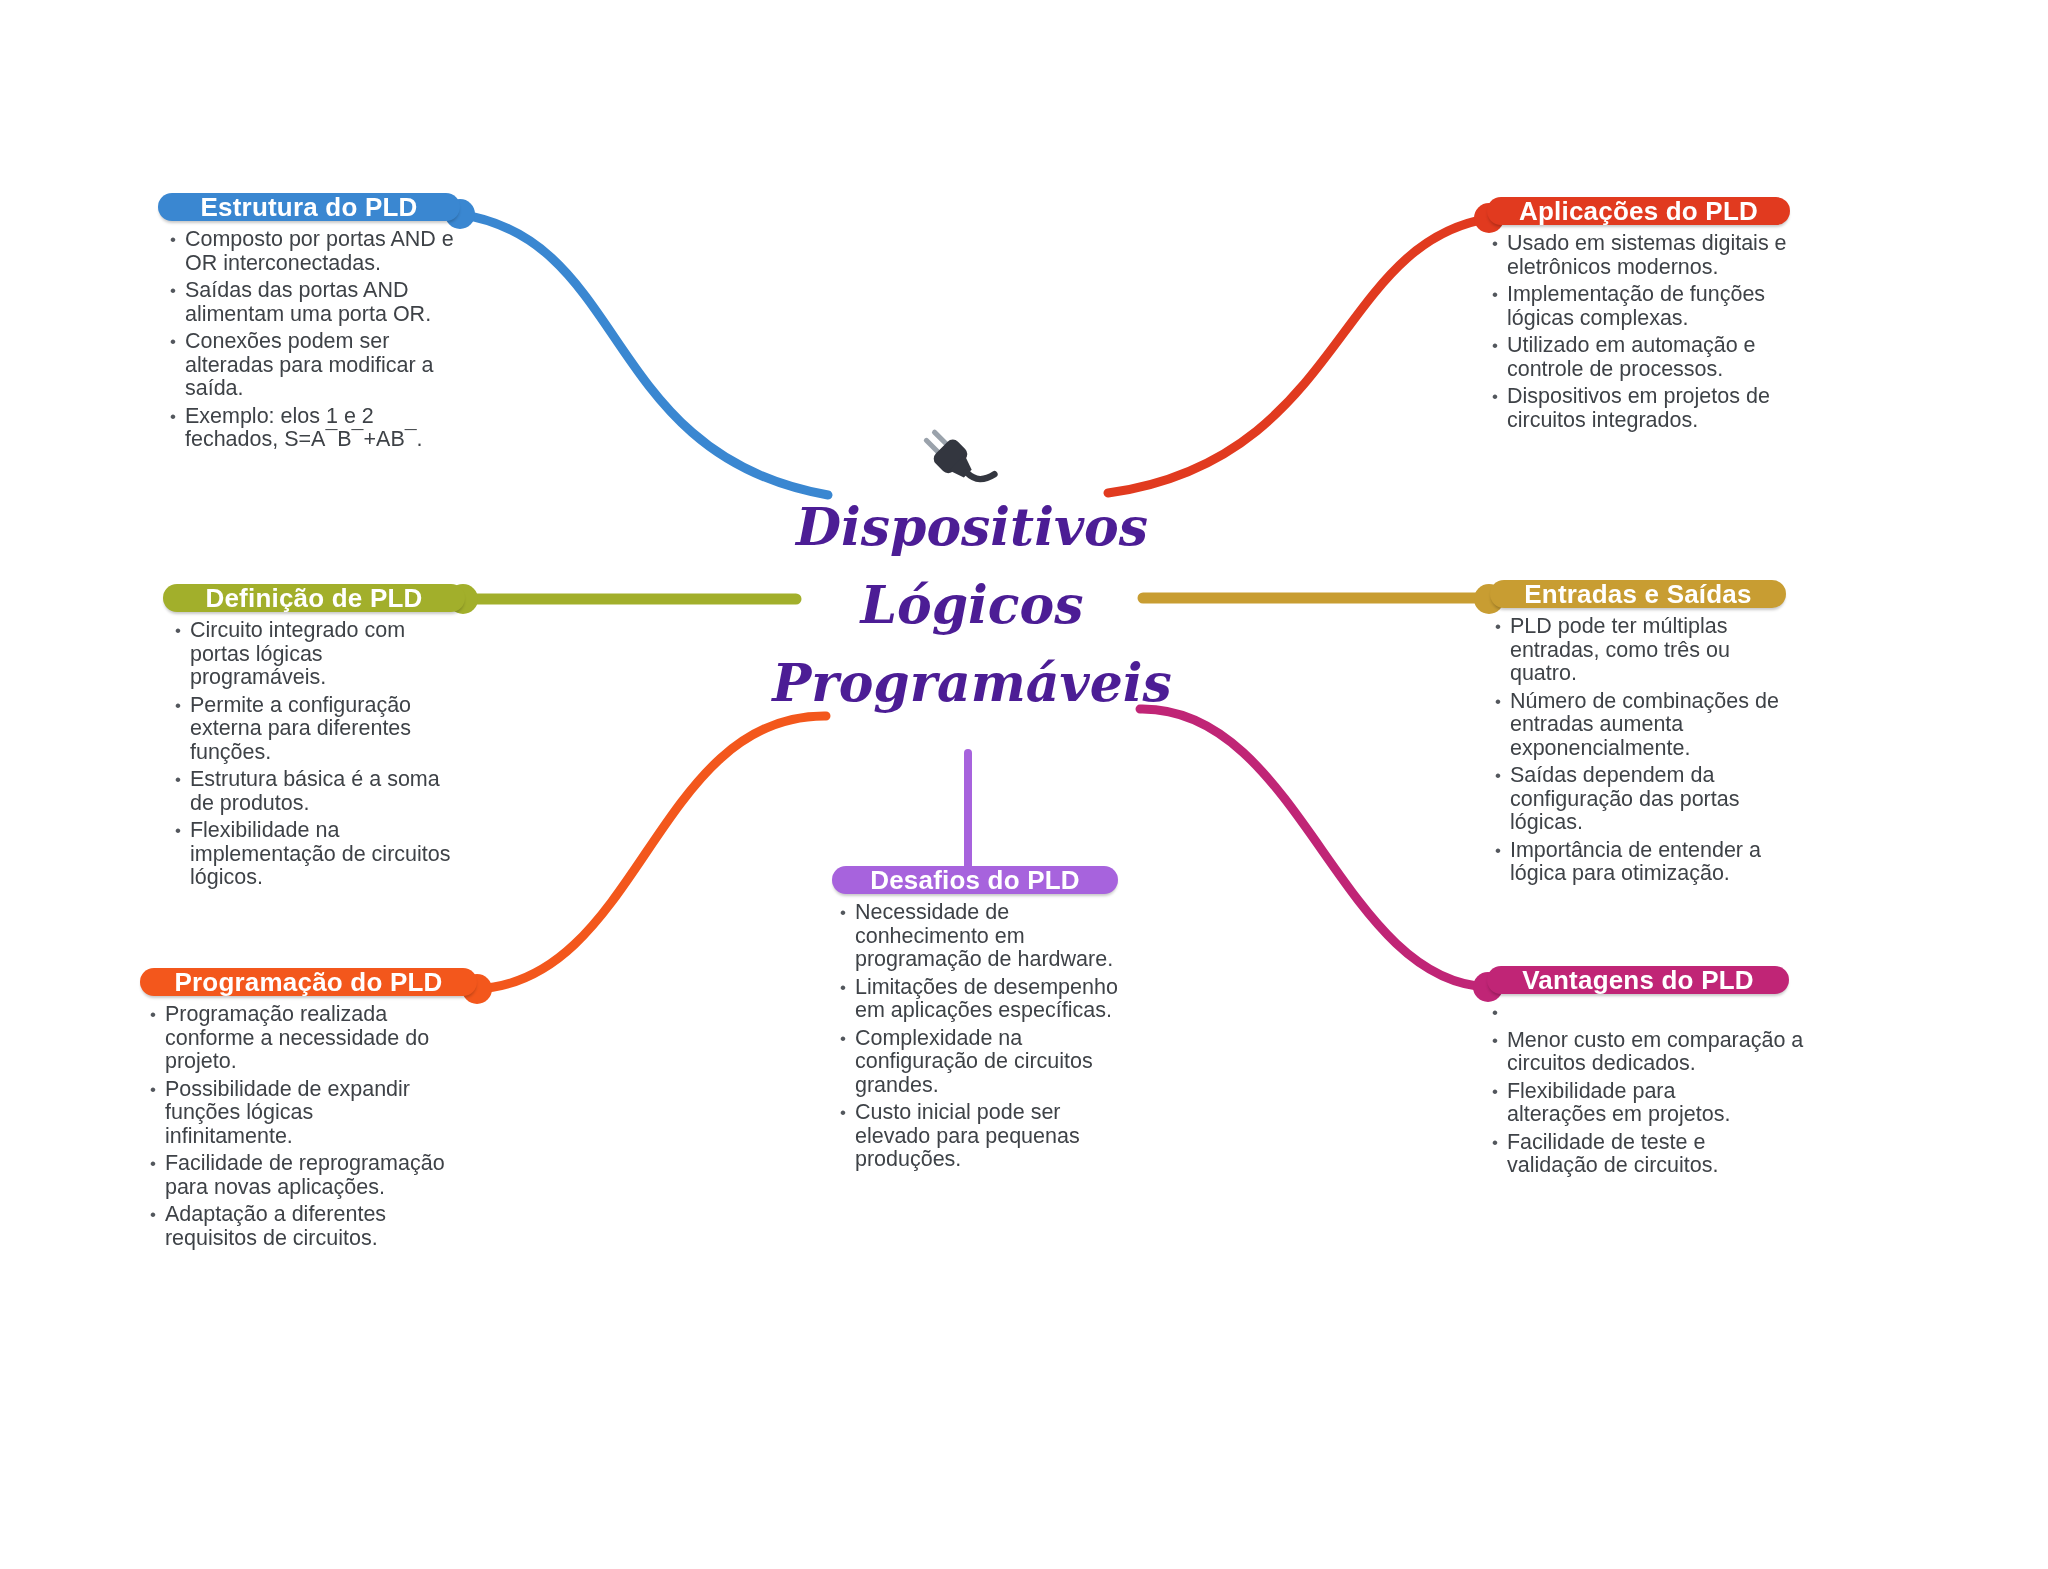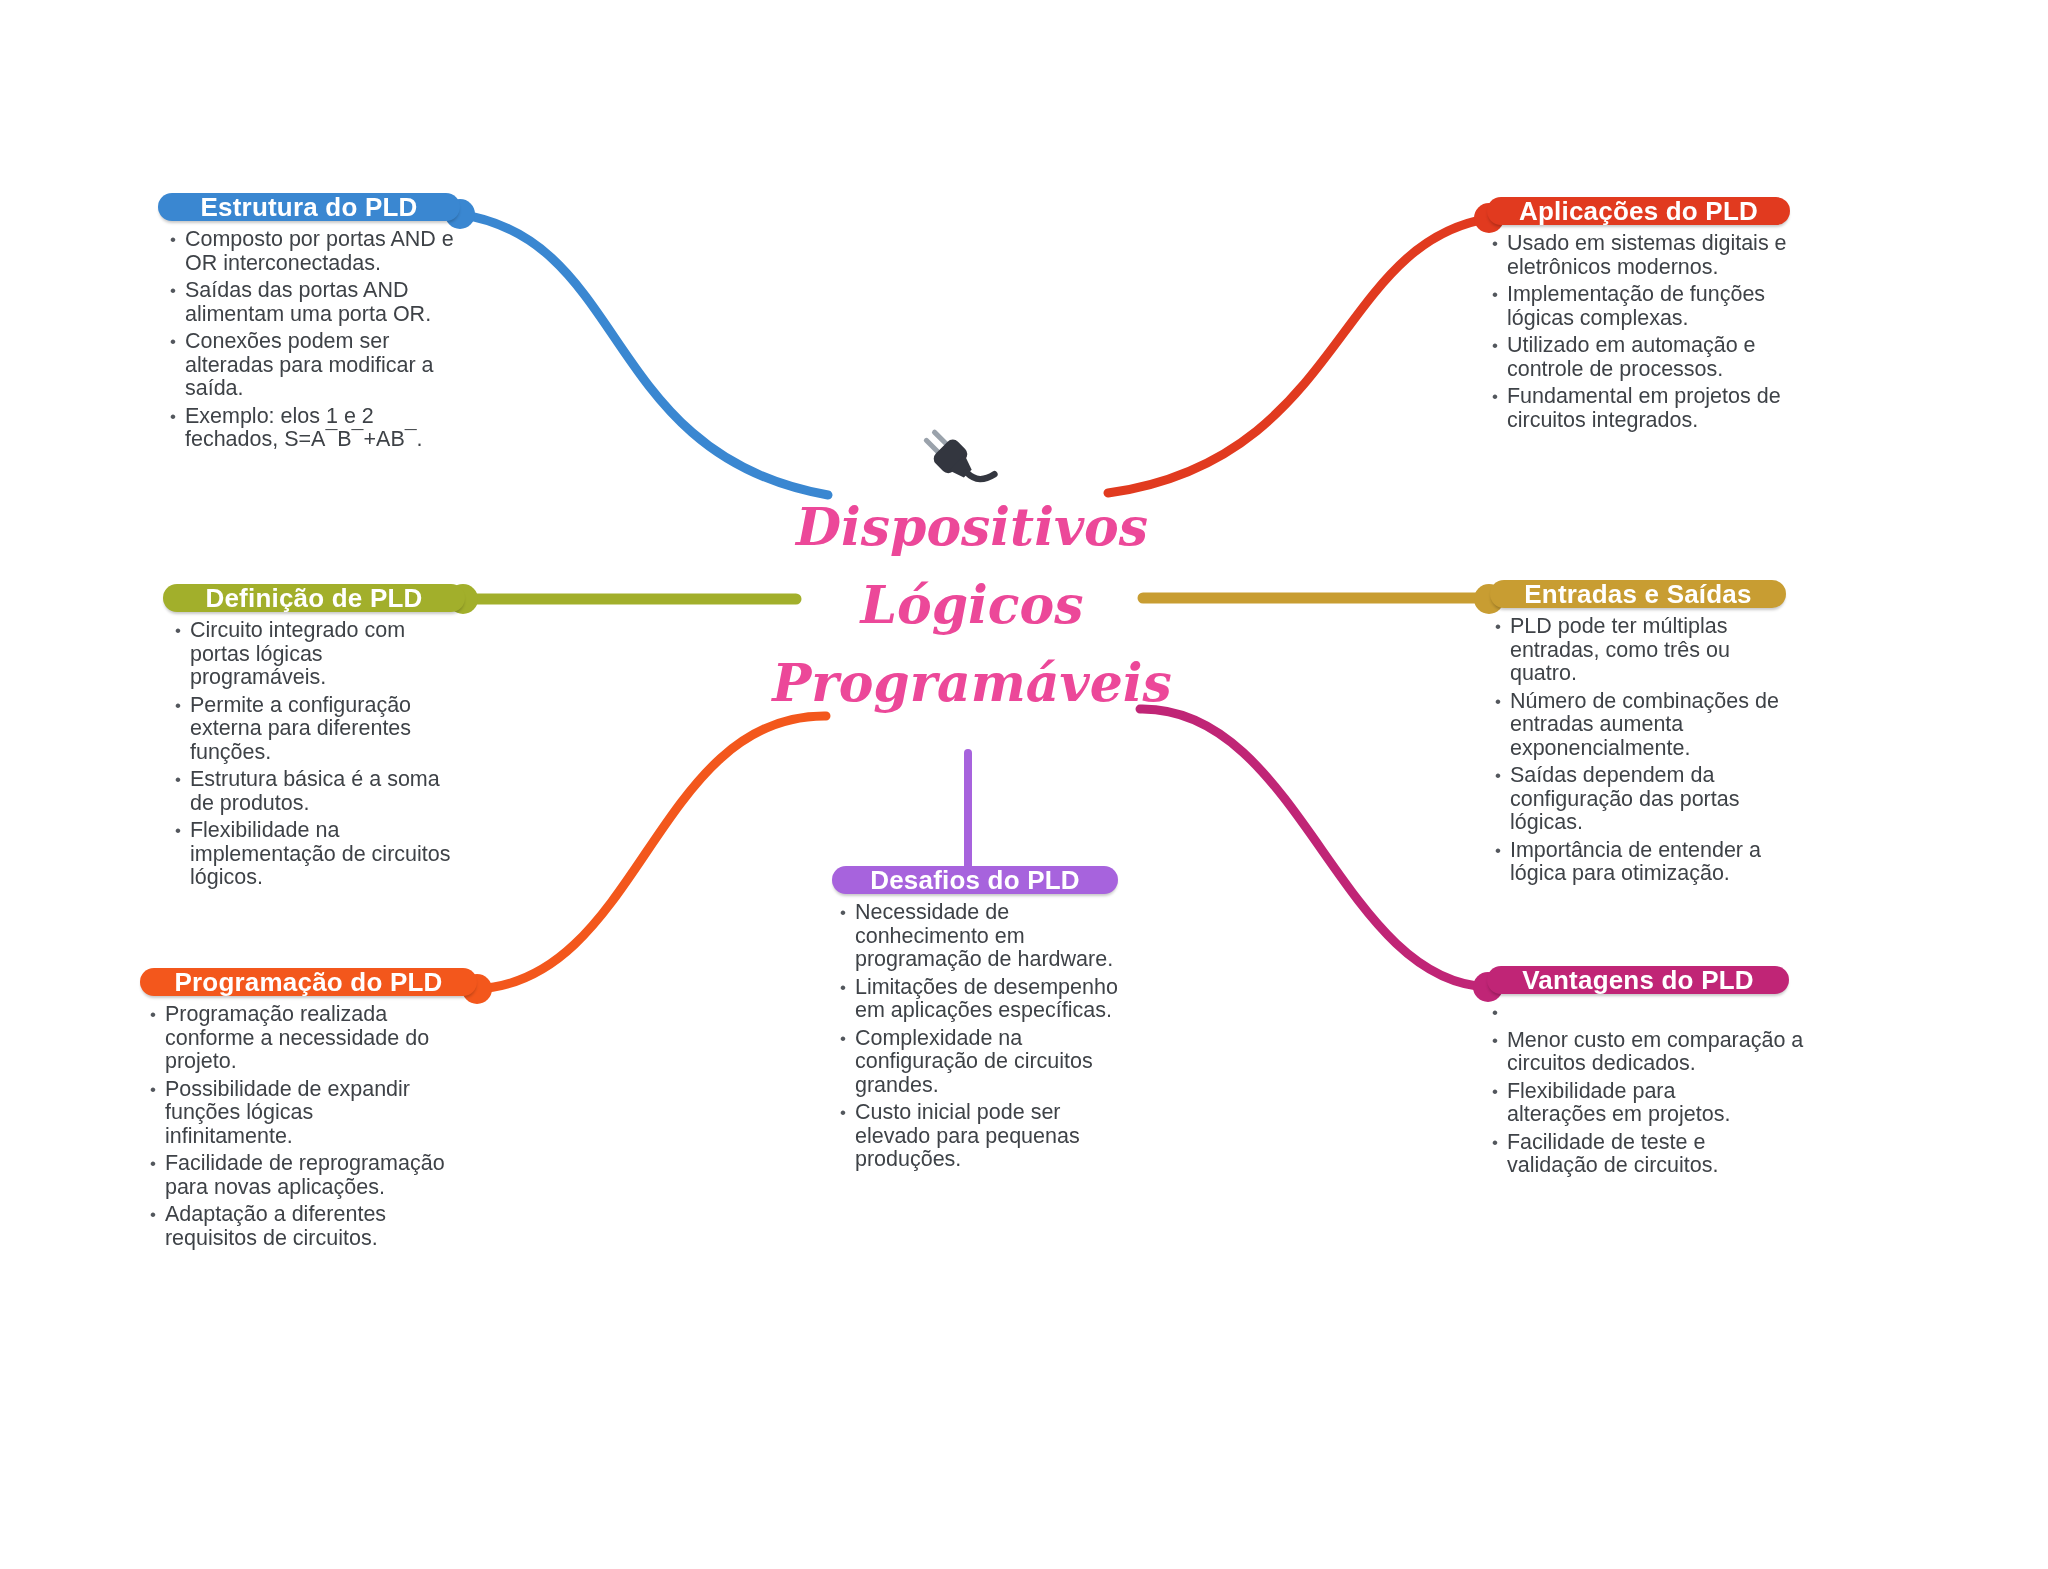--- a/index.html
+++ b/index.html
@@ -71,21 +71,21 @@
   <svg class="plug" viewBox="0 0 100 100">
     <g transform="rotate(-45 50 52)">
       <rect x="41" y="7" width="5.5" height="23" rx="2.5" fill="#9aa2ab"></rect>
       <rect x="53.5" y="7" width="5.5" height="23" rx="2.5" fill="#9aa2ab"></rect>
       <rect x="33" y="27" width="34" height="27" rx="8" fill="#33363f"></rect>
       <path d="M38,50 L62,50 L56,67 L44,67 Z" fill="#33363f"></path>
       <path d="M50,65 C50,79 57,85 70,88" fill="none" stroke="#33363f" stroke-width="7" stroke-linecap="round"></path>
     </g>
   </svg>
 
-  <div class="central-topic" style="color: #ec4899;">
+  <div class="central-topic" style="color: #4c1d95;">
     <div>Dispositivos</div>
     <div>Lógicos</div>
     <div>Programáveis</div>
   </div>
 
   <div class="node n-estrutura">
     <div class="pill" style="background: rgb(58, 135, 209);">
       <span>Estrutura do PLD</span>
     </div>
     <ul class="bullets">
@@ -189,21 +189,21 @@
           <span class="bt">Implementação de funções
 lógicas complexas.</span>
         </li>
       <li class="bullet">
           <span class="dot">•</span>
           <span class="bt">Utilizado em automação e
 controle de processos.</span>
         </li>
       <li class="bullet">
           <span class="dot">•</span>
-          <span class="bt">Fundamental em projetos de
+          <span class="bt">Dispositivos em projetos de
 circuitos integrados.</span>
         </li>
     </ul>
   </div>
 
   <div class="node n-entradas">
     <div class="pill" style="background: rgb(200, 157, 50);">
       <span>Entradas e Saídas</span>
     </div>
     <ul class="bullets">

